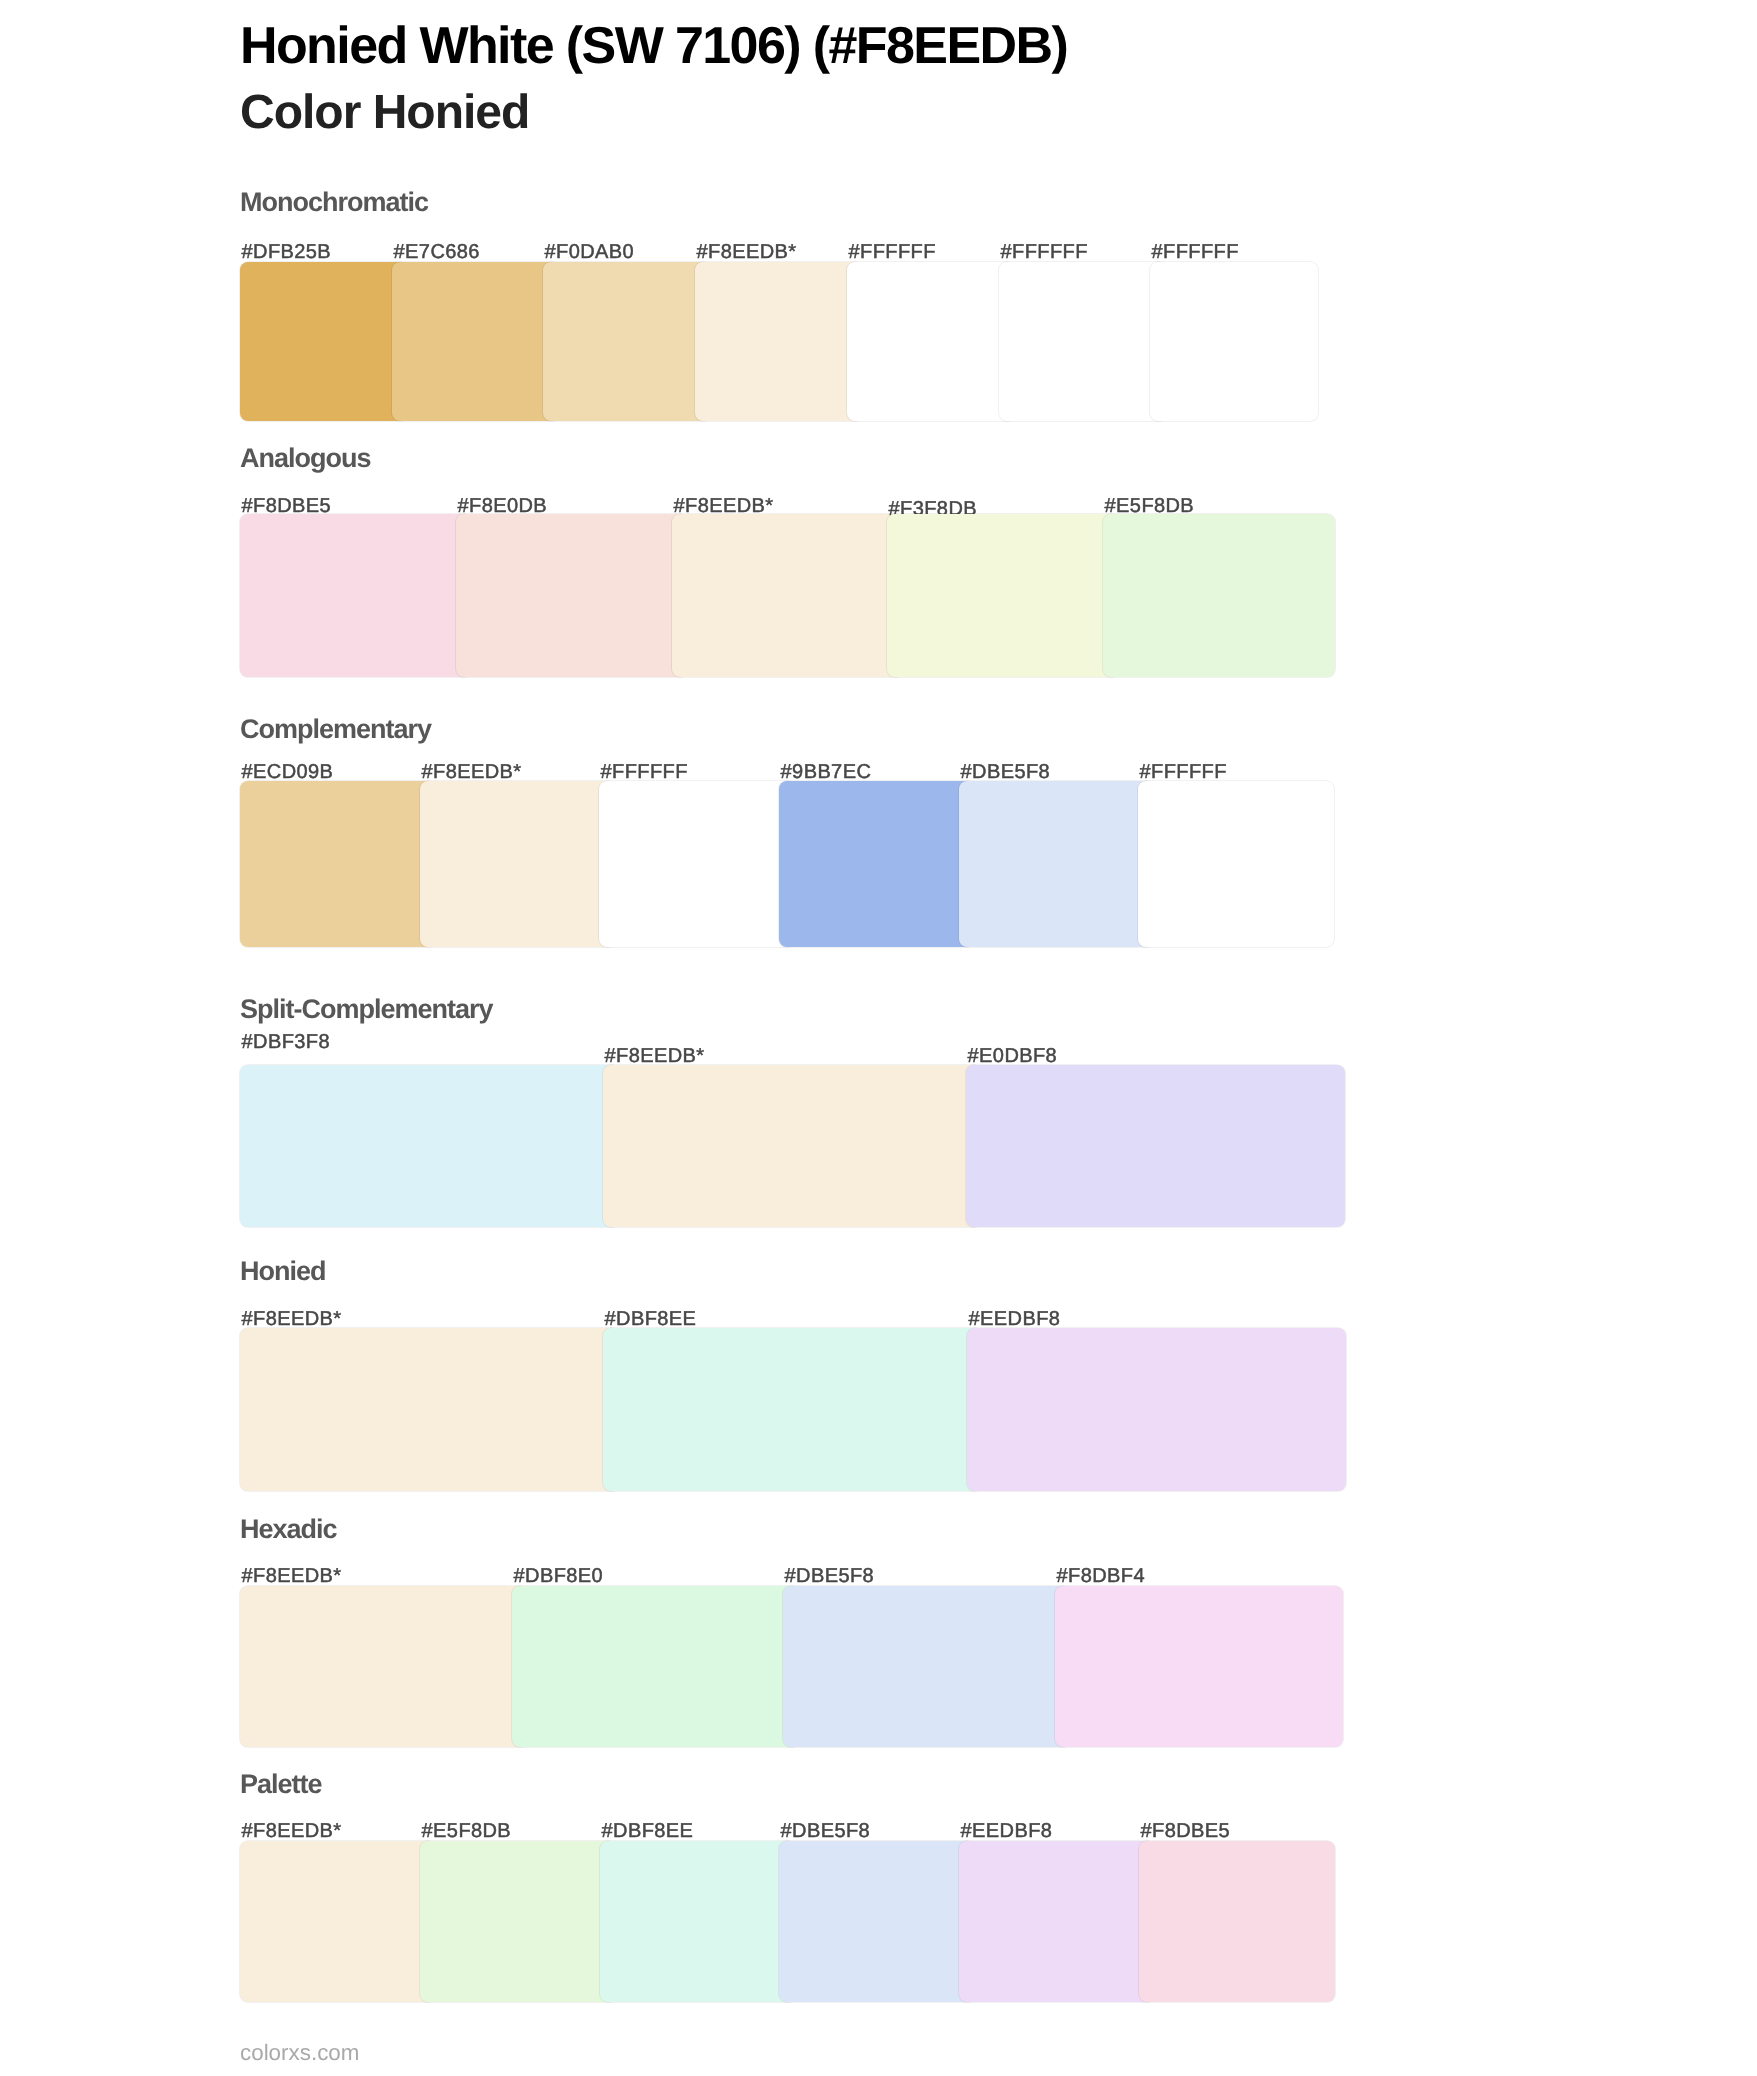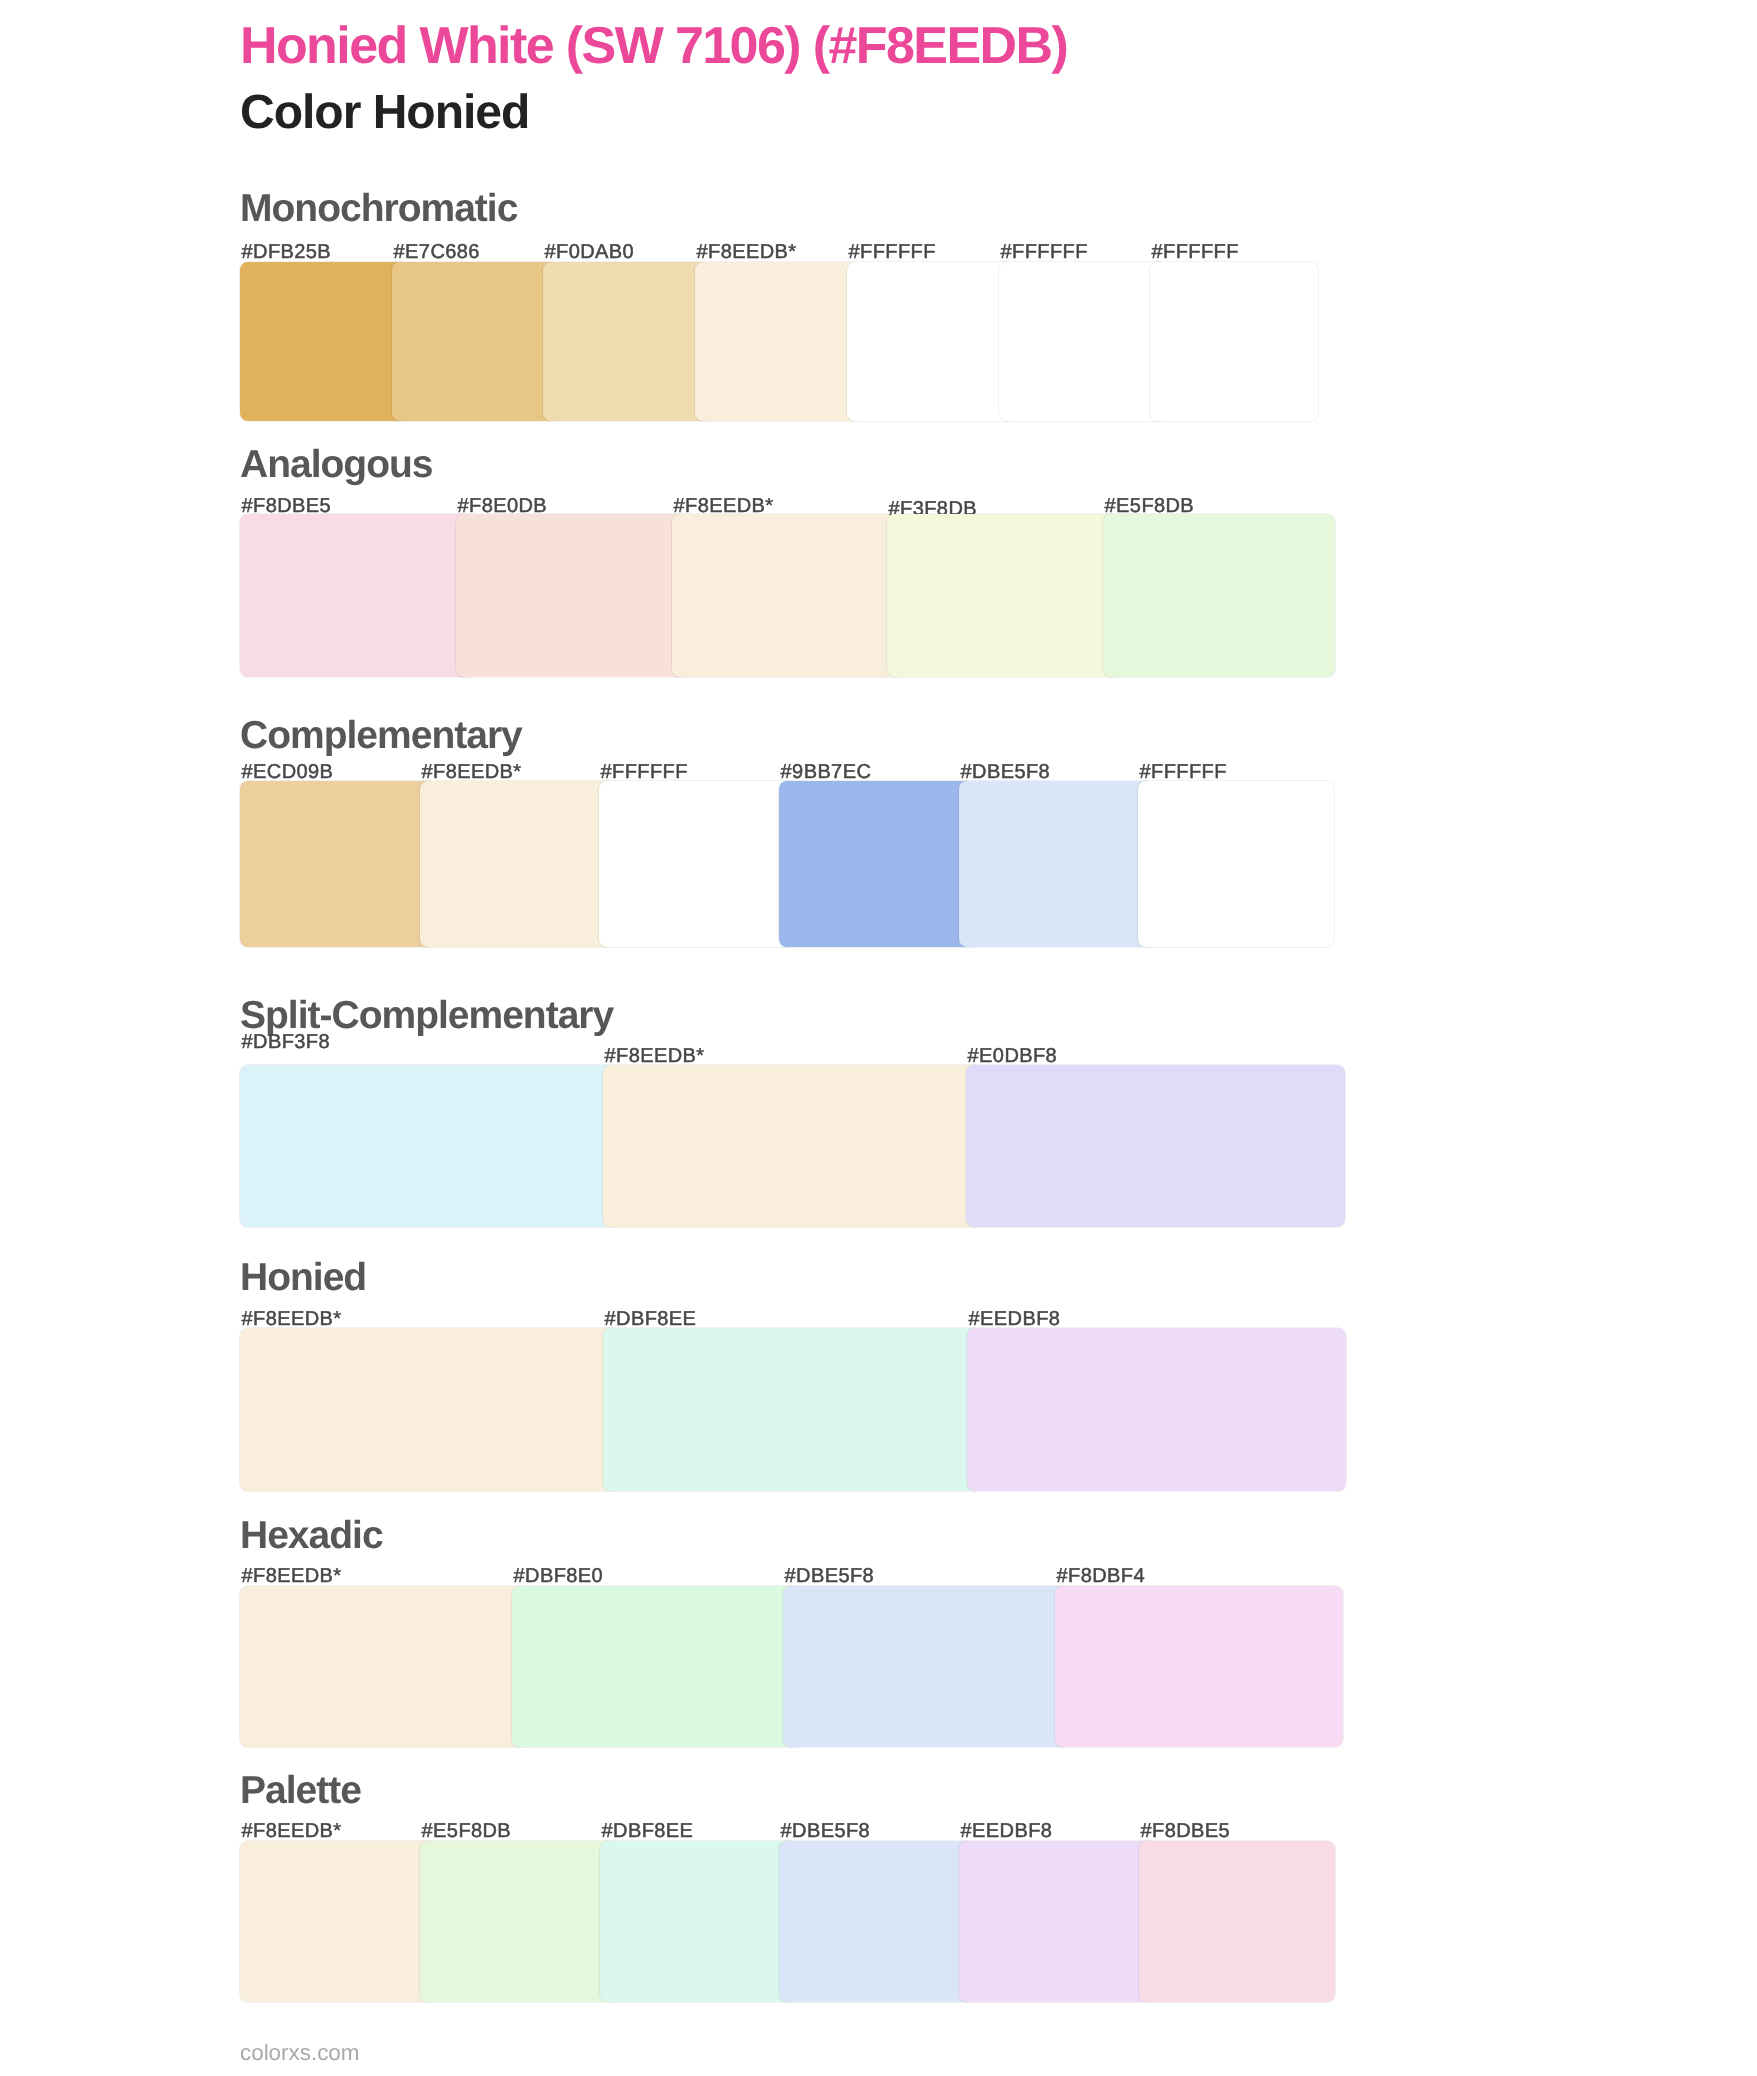--- a/index.html
+++ b/index.html
@@ -14,32 +14,32 @@
   .page { position:relative; width:1757px; height:2077px; overflow:hidden; }
   
   .page-title, .page-subtitle, .palette-name, .sw-label, .site-credit {
     transform:translateZ(0);
   }
 
   .page-header { position:absolute; left:240px; top:0; }
   .page-title {
     position:absolute; left:0; top:20px; margin:0;
     font-size:52px; font-weight:700; letter-spacing:-1.6px;
-    line-height:1; color:#ec4899; white-space:nowrap;
+    line-height:1; color:#000000; white-space:nowrap;
   }
   .page-subtitle {
     position:absolute; left:0; top:89px; margin:0;
     font-size:48px; font-weight:700; letter-spacing:-1px;
     line-height:1; color:#222222; white-space:nowrap;
   }
 
   .palette { position:absolute; left:240px; margin:0; }
   .palette-name {
     position:absolute; left:0; top:0; margin:0;
-    font-size:39px; font-weight:700; letter-spacing:-1px;
+    font-size:27px; font-weight:700; letter-spacing:-1px;
     line-height:1; color:#575757; white-space:nowrap;
   }
   .swatch-row { position:absolute; left:0; top:0; }
   .swatch { position:absolute; top:0; }
   .sw-label {
     position:absolute; left:1.6px;
     font-size:20px; font-weight:400; line-height:1; letter-spacing:0.4px;
     color:#474747; -webkit-text-stroke:0.5px #474747;
     white-space:nowrap;
   }

